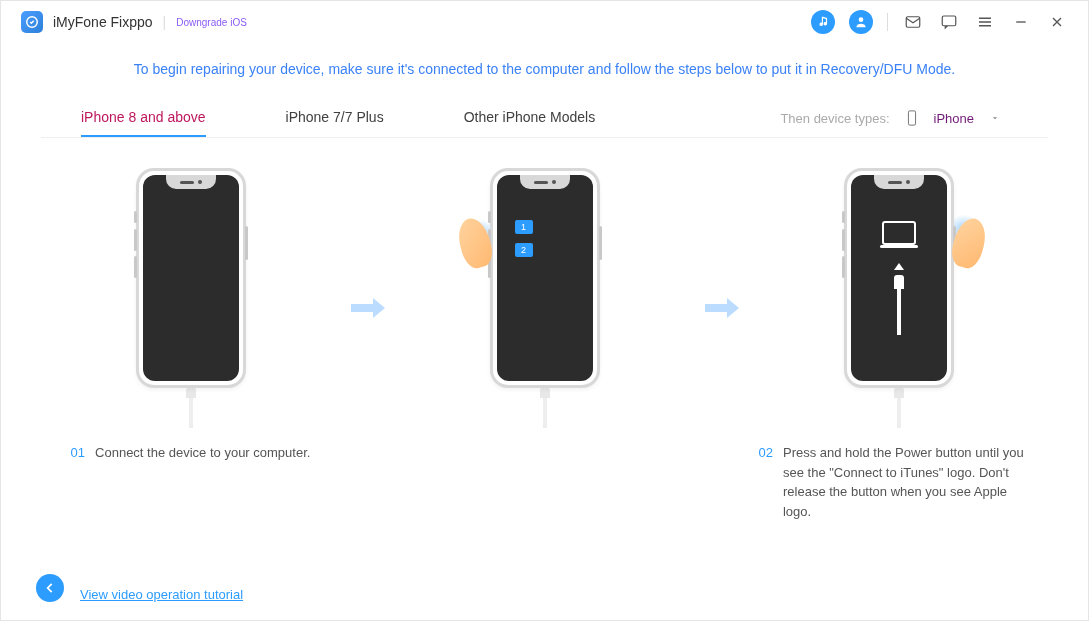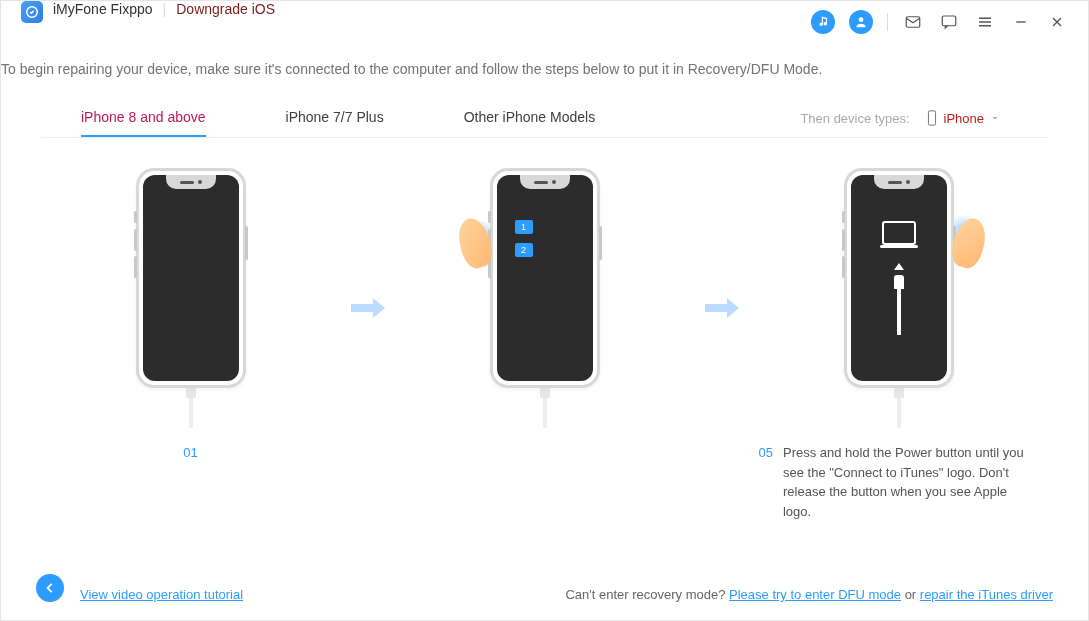--- a/index.html
+++ b/index.html
@@ -1,32 +1,32 @@
 <!DOCTYPE html>
 <html><head>
 <meta charset="utf-8">
 <style>
 *{box-sizing:border-box;margin:0;padding:0;font-family:-apple-system,BlinkMacSystemFont,"Segoe UI",Arial,sans-serif}
 body{background:#fff;width:1089px;height:621px;overflow:hidden;position:relative;border:1px solid #e5e5e5}
-.header{height:42px;display:flex;padding:0 20px;background:#fff}
+.header{height:42px;display:flex;align-items:center;padding:0 20px;background:#fff}
 .logo{width:22px;height:22px;border-radius:5px;background:linear-gradient(135deg,#4a9eff,#2d7fd8);display:flex;align-items:center;justify-content:center;margin-right:10px}
 .logo svg{width:14px;height:14px}
 .app-name{font-size:14px;color:#333;font-weight:500}
 .divider{color:#ddd;margin:0 10px;font-size:14px}
-.subtitle{color:#7f1d1d;font-size:14px}
+.subtitle{color:#8b5cf6;font-size:10px}
 .header-right{margin-left:auto;display:flex;align-items:center;gap:14px}
 .hdr-icon{width:22px;height:22px;display:flex;align-items:center;justify-content:center;cursor:pointer;color:#555}
 .hdr-icon.blue-circle{width:24px;height:24px;border-radius:50%;background:#2d9cff;color:#fff}
 .hdr-sep{width:1px;height:18px;background:#ddd}
-.instruction{text-align:left;font-size:14px;color:#737373;padding:18px 0 22px}
+.instruction{text-align:center;font-size:14px;color:#3b82f6;padding:18px 0 22px}
 .tabs{display:flex;align-items:center;padding:0 40px;border-bottom:1px solid #eee;margin:0 40px}
 .tab{padding:10px 0;margin-right:80px;font-size:14px;color:#404040;cursor:pointer;border-bottom:2px solid transparent}
 .tab.active{color:#be185d;border-bottom-color:#2d9cff}
 .device-types{margin-left:auto;display:flex;align-items:center;gap:8px;font-size:13px;color:#aaa}
-.device-select{display:flex;align-items:center;gap:6px;color:#b91c1c;cursor:pointer;padding:4px 8px}
+.device-select{display:flex;align-items:center;gap:16px;color:#701a75;cursor:pointer;padding:4px 8px}
 .steps{display:flex;align-items:flex-start;justify-content:center;gap:20px;padding:30px 40px 10px}
 .step{width:280px;display:flex;flex-direction:column;align-items:center}
 .phone-wrap{width:130px;height:260px;position:relative;display:flex;flex-direction:column;align-items:center}
 .phone{width:110px;height:220px;background:#fff;border:3px solid #d8d8d8;border-radius:18px;padding:4px;position:relative;box-shadow:0 2px 4px rgba(0,0,0,0.05)}
 .phone-screen{width:100%;height:100%;background:#2c2c2c;border-radius:12px;position:relative;overflow:hidden}
 .notch{position:absolute;top:0;left:50%;transform:translateX(-50%);width:50px;height:14px;background:#d8d8d8;border-radius:0 0 10px 10px;display:flex;align-items:center;justify-content:center;gap:4px}
 .notch::before{content:"";width:14px;height:3px;background:#555;border-radius:2px}
 .notch::after{content:"";width:4px;height:4px;background:#555;border-radius:50%}
 .side-btn{position:absolute;background:#c8c8c8;border-radius:2px}
 .btn-left-1{left:-5px;top:40px;width:3px;height:12px}
@@ -148,20 +148,21 @@
             <div class="notch"></div>
           </div>
       </div>
       <div class="cable">
           <div class="cable-tip"></div>
           <div class="cable-line"></div>
         </div>
     </div>
     <div class="step-text">
       <span class="step-num">01</span>
+      <span class="step-desc">Connect the device to your computer.</span>
     </div>
   </div>
 
   <svg class="step-arrow" viewBox="0 0 34 20" fill="currentColor">
       <path d="M0 6h22V0l12 10-12 10v-6H0z"></path>
     </svg>
 
   <div class="step">
     <div class="phone-wrap">
       <div class="press-glow glow-left"></div>
@@ -207,32 +208,26 @@
               </div>
           </div>
         </div>
       </div>
       <div class="cable">
           <div class="cable-tip"></div>
           <div class="cable-line"></div>
         </div>
     </div>
     <div class="step-text">
-      <span class="step-num">05</span>
+      <span class="step-num">02</span>
       <span class="step-desc">Press and hold the Power button until you see the "Connect to iTunes" logo. Don't release the button when you see Apple logo.</span>
     </div>
   </div>
 </div>
 
 <div class="footer">
   <div class="back-btn">
     <svg width="14" height="14" viewBox="0 0 24 24" fill="none" stroke="currentColor" stroke-width="3">
         <path d="M15 5l-7 7 7 7"></path>
       </svg>
   </div>
   <span class="link">View video operation tutorial</span>
-  <div class="footer-right">
-    <span>Can't enter recovery mode? </span>
-    <span class="link">Please try to enter DFU mode</span>
-    <span> or </span>
-    <span class="link">repair the iTunes driver</span>
-  </div>
 </div>
 
 </body></html>

